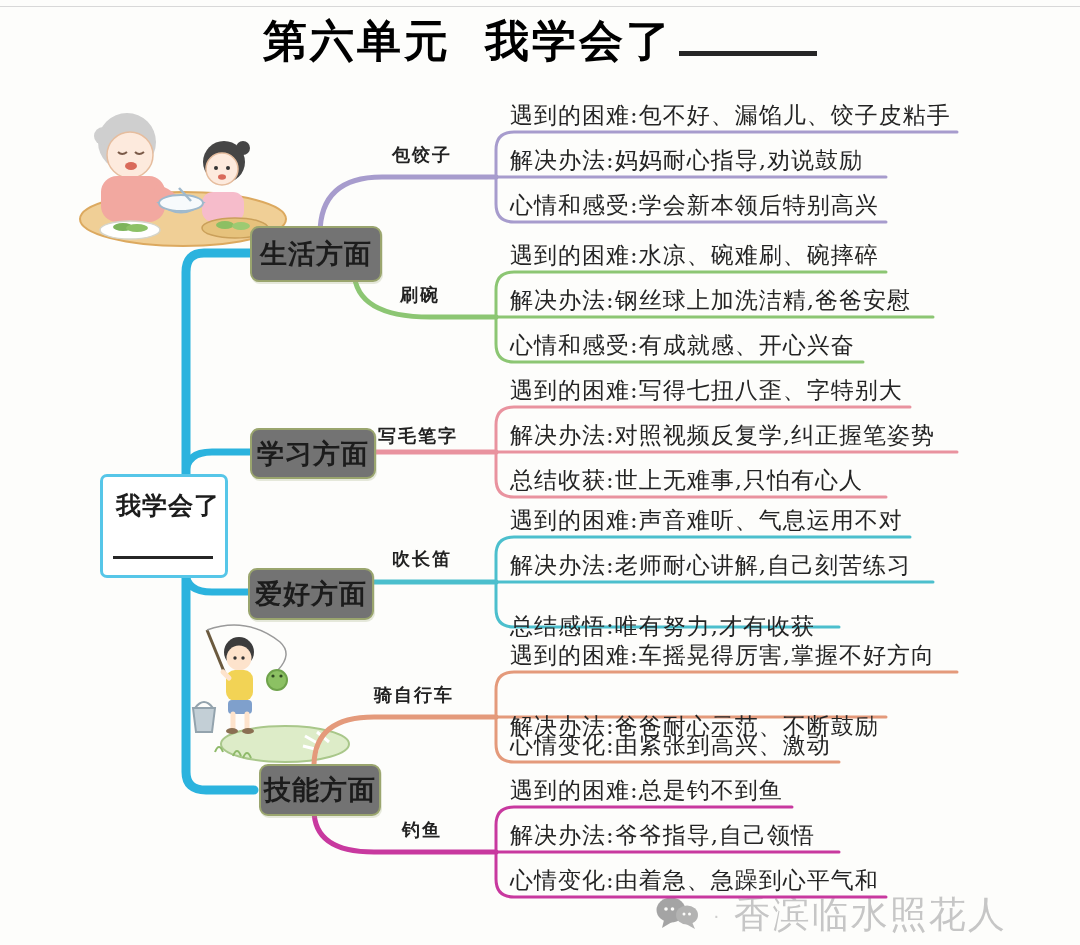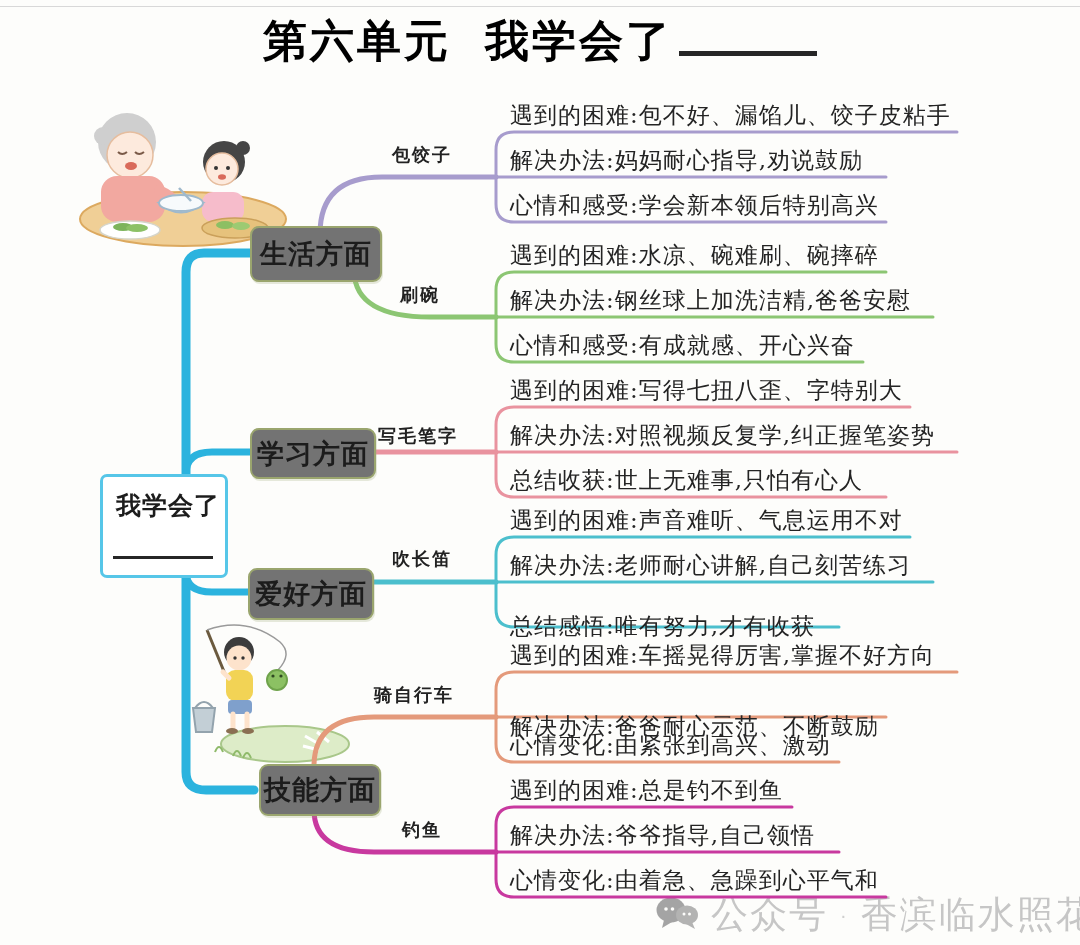--- a/index.html
+++ b/index.html
@@ -71,21 +71,20 @@
     <svg width="46" height="40" viewBox="0 0 46 40">
       <ellipse cx="16" cy="15" rx="14.5" ry="12.5" fill="#8f8f8f"></ellipse>
       <path d="M9 25 L7 33 L17 27 Z" fill="#8f8f8f"></path>
       <ellipse cx="32" cy="20" rx="11" ry="9.5" fill="#a1a1a1"></ellipse>
       <path d="M37 27 L40 34 L31 29 Z" fill="#a1a1a1"></path>
       <circle cx="11" cy="14" r="1.8" fill="#fdfdfb"></circle>
       <circle cx="17.5" cy="14" r="1.8" fill="#fdfdfb"></circle>
       <circle cx="29" cy="19" r="1.5" fill="#fdfdfb"></circle>
       <circle cx="34.5" cy="19" r="1.5" fill="#fdfdfb"></circle>
     </svg>
-    <span>公众号</span>
     <span class="sep">·</span>
     <span>香滨临水照花人</span>
   </div>
 
   <svg class="lines" width="1080" height="945" viewBox="0 0 1080 945">
 
     <path d="M253 253 H204 Q186 253 186 272 V772 Q186 790 206 790 H254" stroke="#2bb3de" stroke-width="9"></path>
     <path d="M186 474 Q186 452 212 452 H252" stroke="#2bb3de" stroke-width="7"></path>
     <path d="M186 572 Q186 592 212 592 H250" stroke="#2bb3de" stroke-width="7"></path>
 

